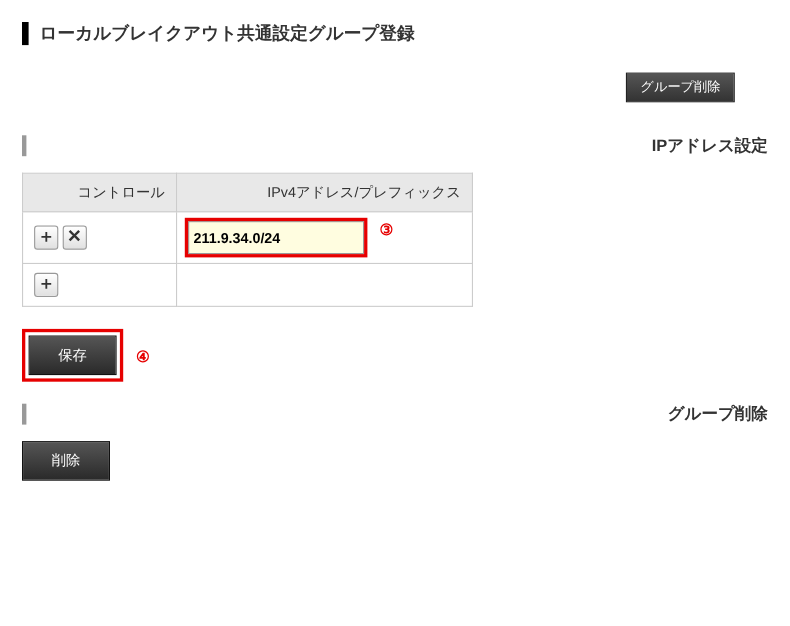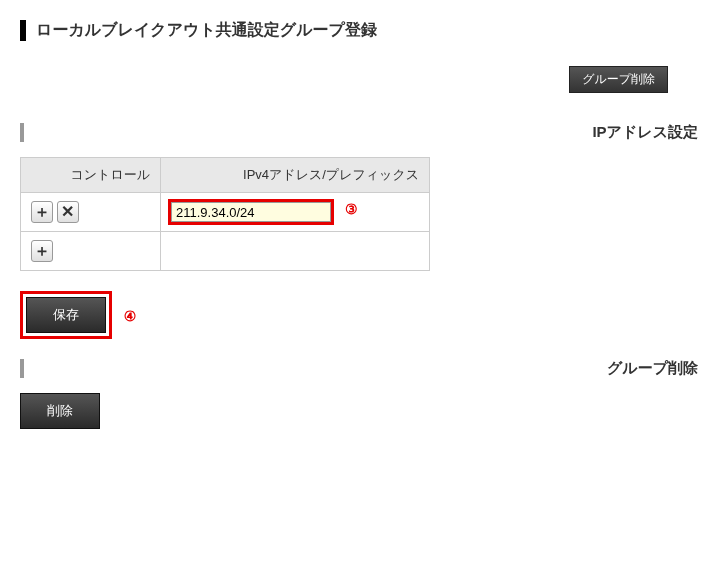--- a/index.html
+++ b/index.html
@@ -114,25 +114,26 @@
     }
     .ip-table td {
       border: 1px solid #ccc;
       padding: 8px 10px;
       position: relative;
       vertical-align: middle;
     }
     .ip-table .col-control { width: 140px; }
     .ip-input {
       width: 160px;
-      height: 20px;
+      height: 30px;
       border: 1px solid #999;
       background: #fffde0;
       padding: 2px 4px;
       font-size: 13px;
+      font-weight: bold;
     }
     .icon-btn {
       display: inline-flex;
       align-items: center;
       justify-content: center;
       width: 22px;
       height: 22px;
       background: linear-gradient(to bottom, #fff, #e0e0e0);
       border: 1px solid #999;
       border-radius: 3px;

